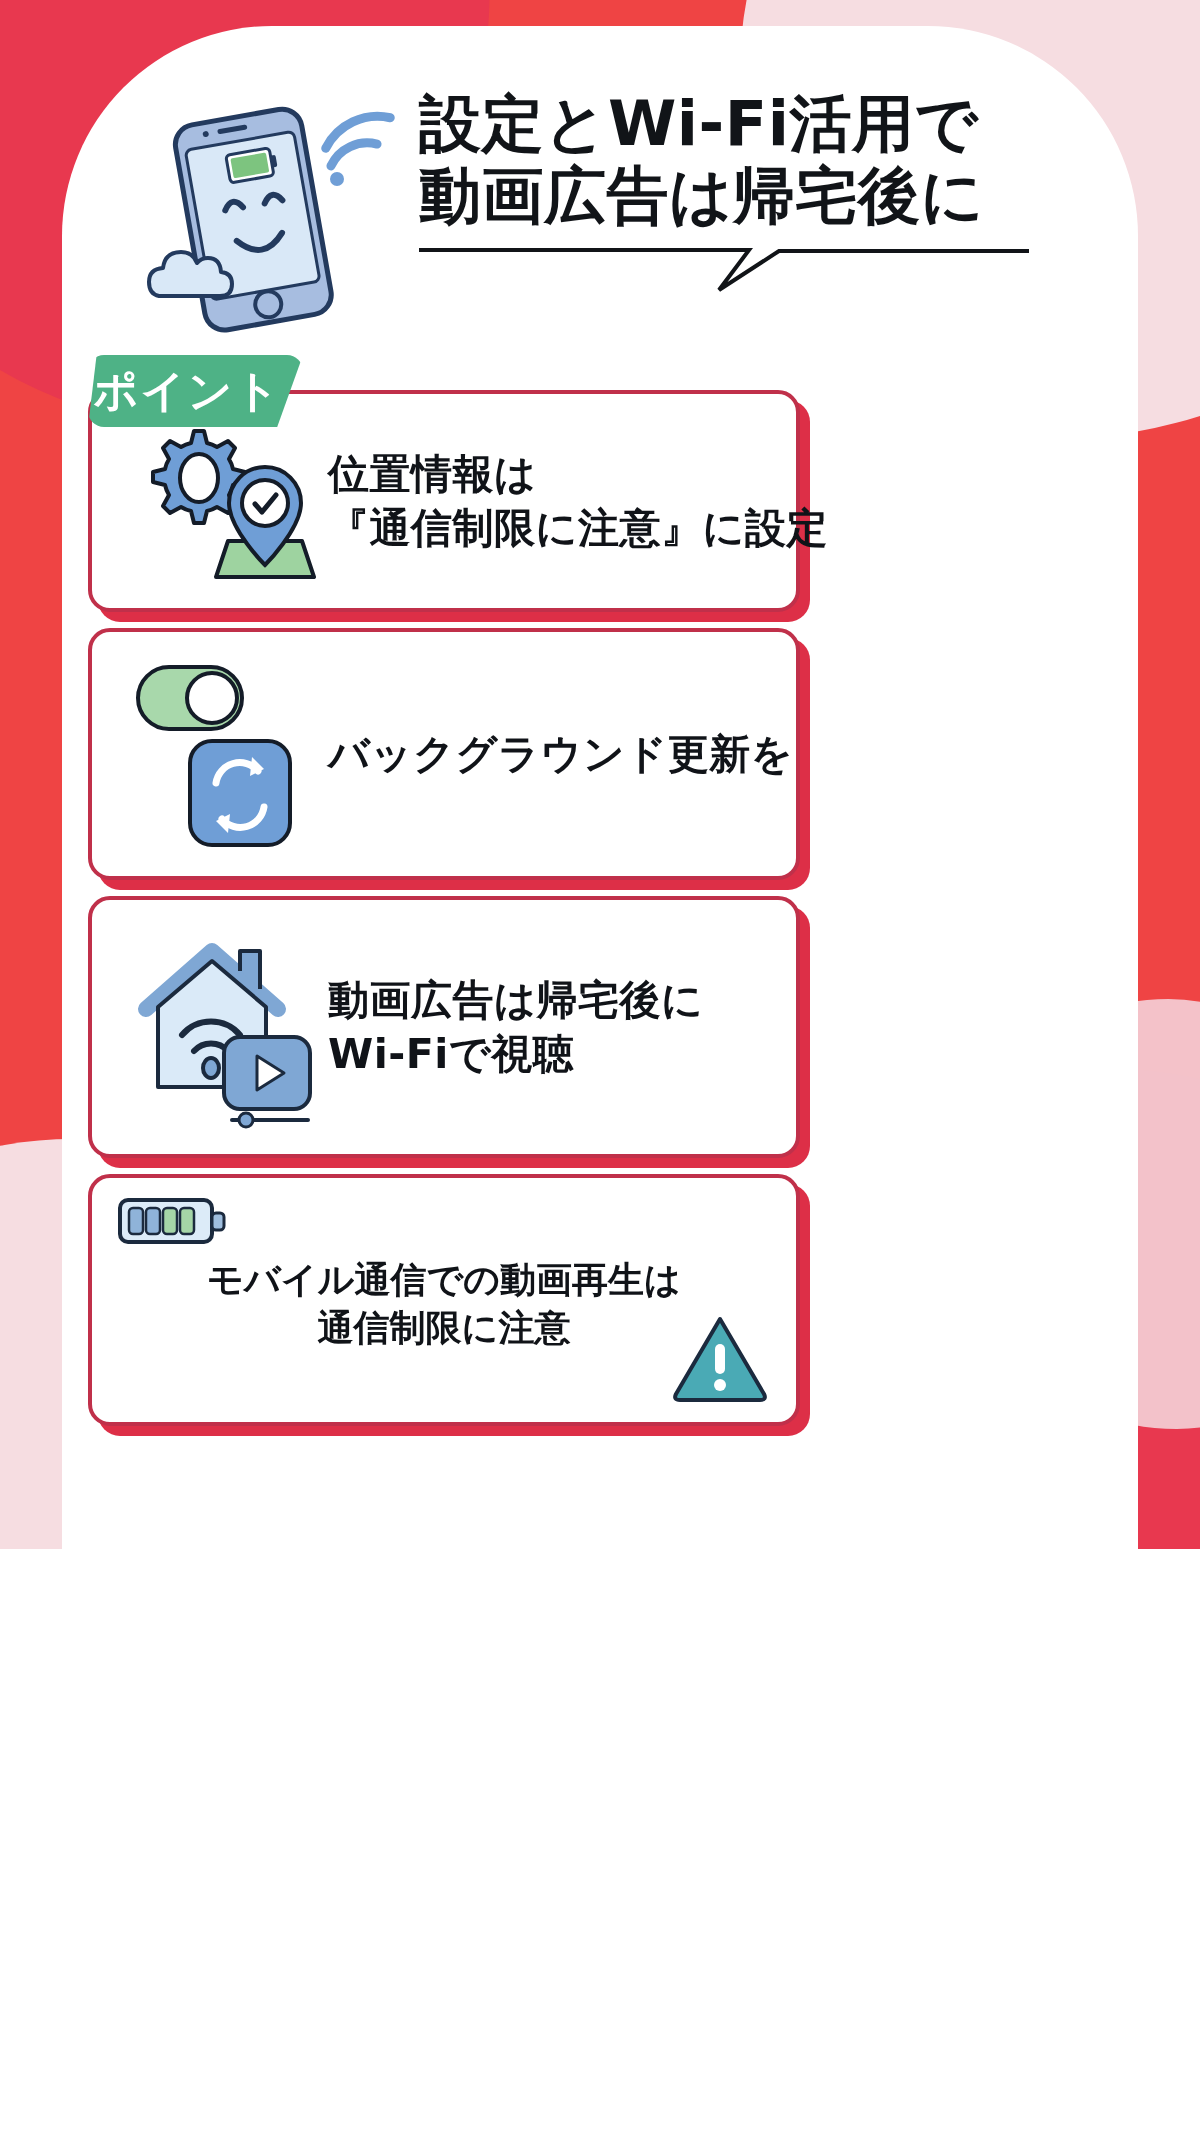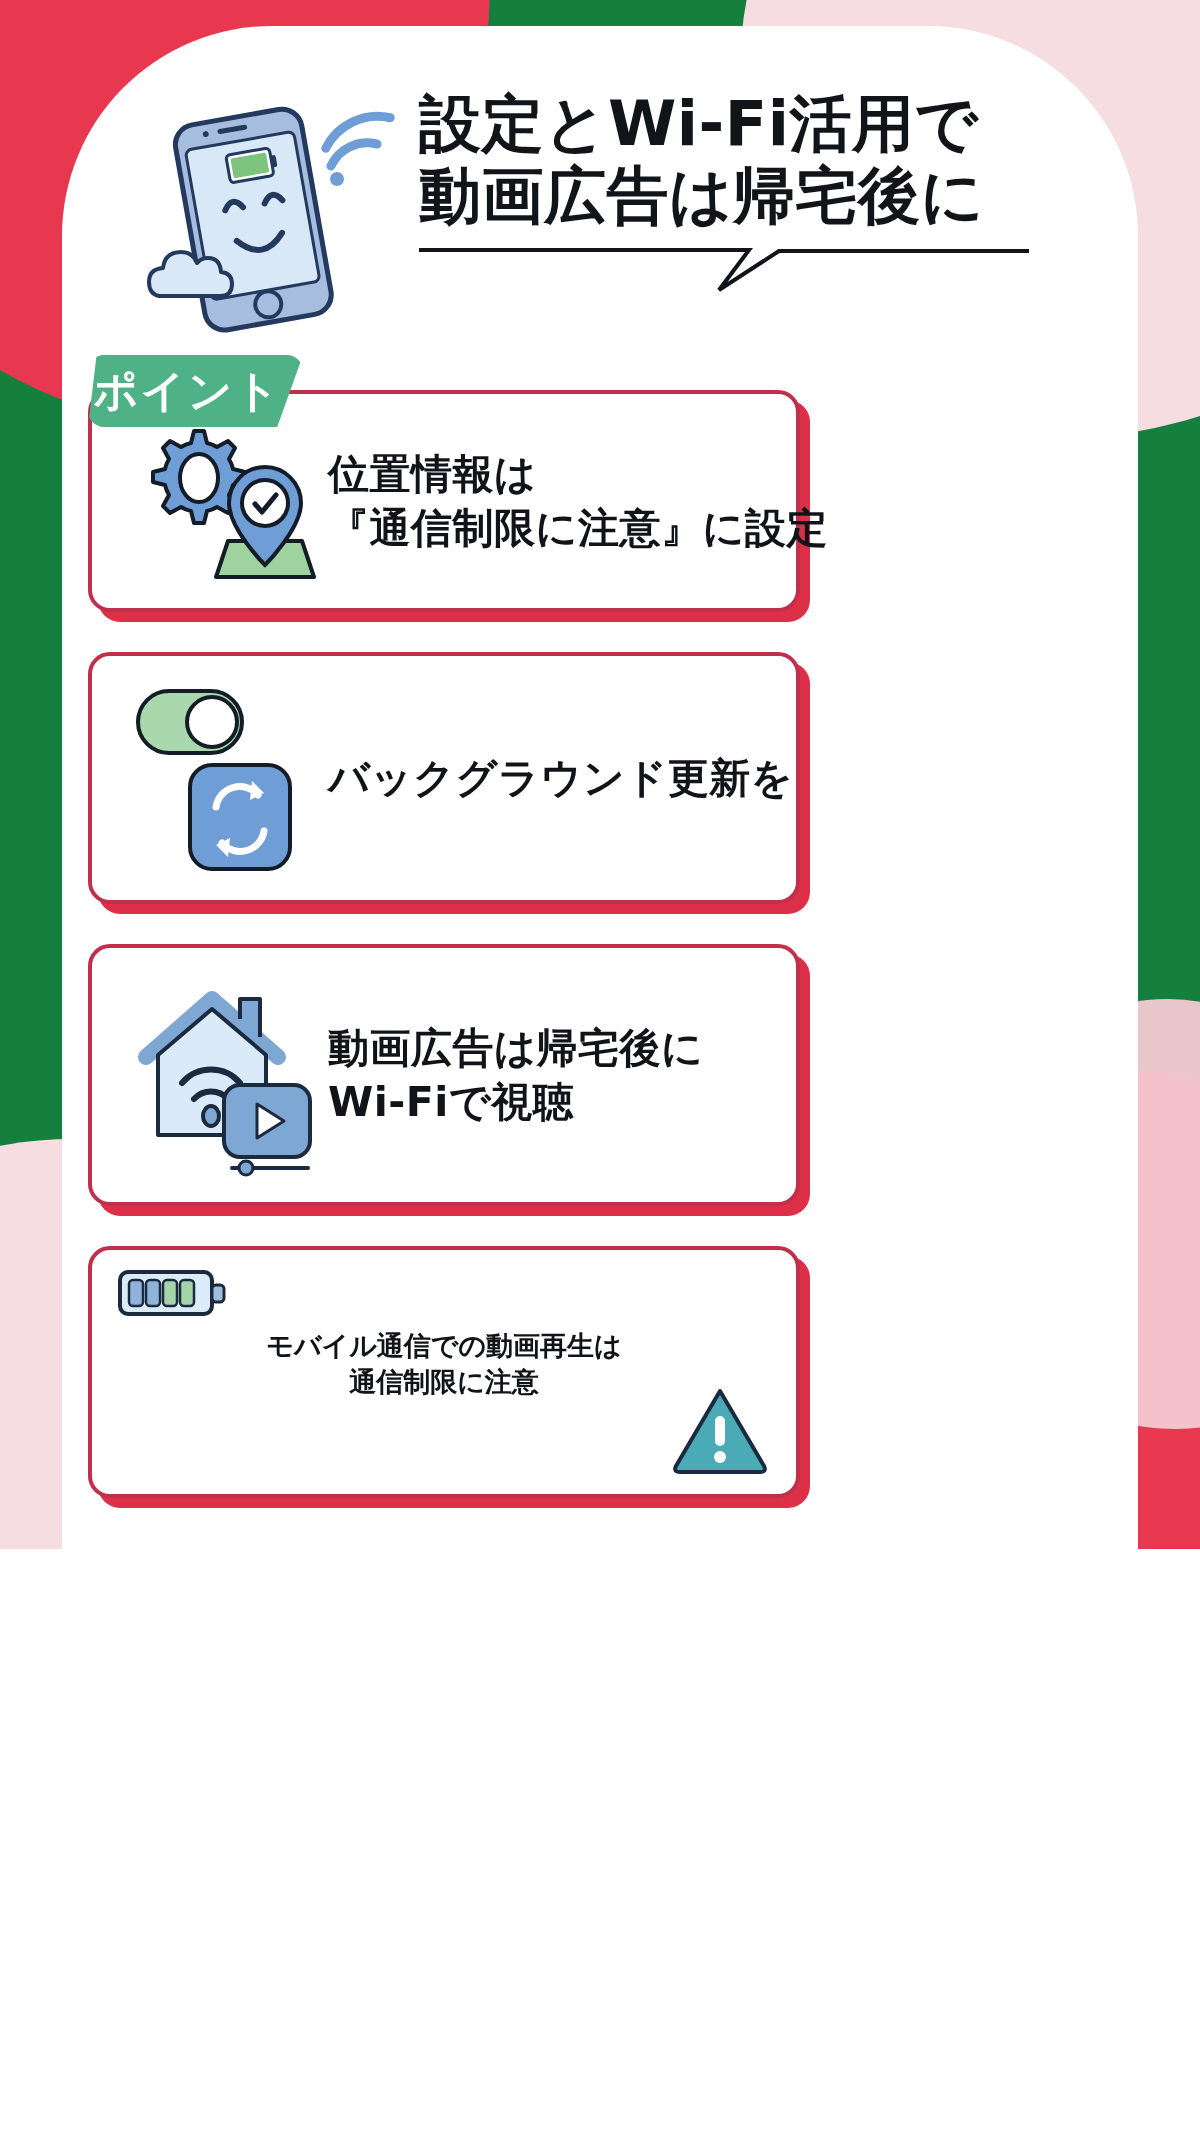--- a/index.html
+++ b/index.html
@@ -5,21 +5,21 @@
   * { box-sizing: border-box; margin: 0; padding: 0; }
   html, body {
     width: 1200px; height: 2150px;
     font-family: "Liberation Sans", "DejaVu Sans", sans-serif;
     background: #ffffff;
     overflow: hidden;
   }
   #root {
     position: relative;
     width: 1200px; height: 1549px;
-    background: #15803d;
+    background: #ef4444;
     overflow: hidden;
   }
 
   
   .blob { position: absolute; z-index: 0; }
 
   .blob-tl {
     left: -210px; top: -330px;
     width: 700px; height: 760px;
     background: #e8384f;
@@ -124,21 +124,21 @@
 
   
   .cards {
     position: absolute; z-index: 7;
     left: 88px; top: 390px;
     width: 1024px;
   }
   .card {
     position: relative;
     width: 712px;
-    margin-bottom: 40px;
+    margin-bottom: 16px;
   }
   .card .shadow {
     position: absolute;
     left: 10px; top: 10px;
     width: 712px; height: 100%;
     background: #dd2f47;
     border-radius: 22px;
     z-index: 0;
   }
   .card .body {
@@ -183,21 +183,21 @@
     height: 252px;
     display: block;
     padding: 16px 20px;
   }
   .c4-battery { position: absolute; left: 24px; top: 14px; }
   .c4-warning { position: absolute; right: 28px; bottom: 14px; }
   .c4-text {
     position: absolute;
     left: 0; right: 0; top: 78px;
     text-align: center;
-    font-size: 27px;
+    font-size: 36px;
     font-weight: 900;
     line-height: 1.34;
     color: #101318;
     font-family: "DejaVu Sans", "Liberation Sans", sans-serif;
   }
 </style>
 </head>
 <body>
 
 <div id="root">

